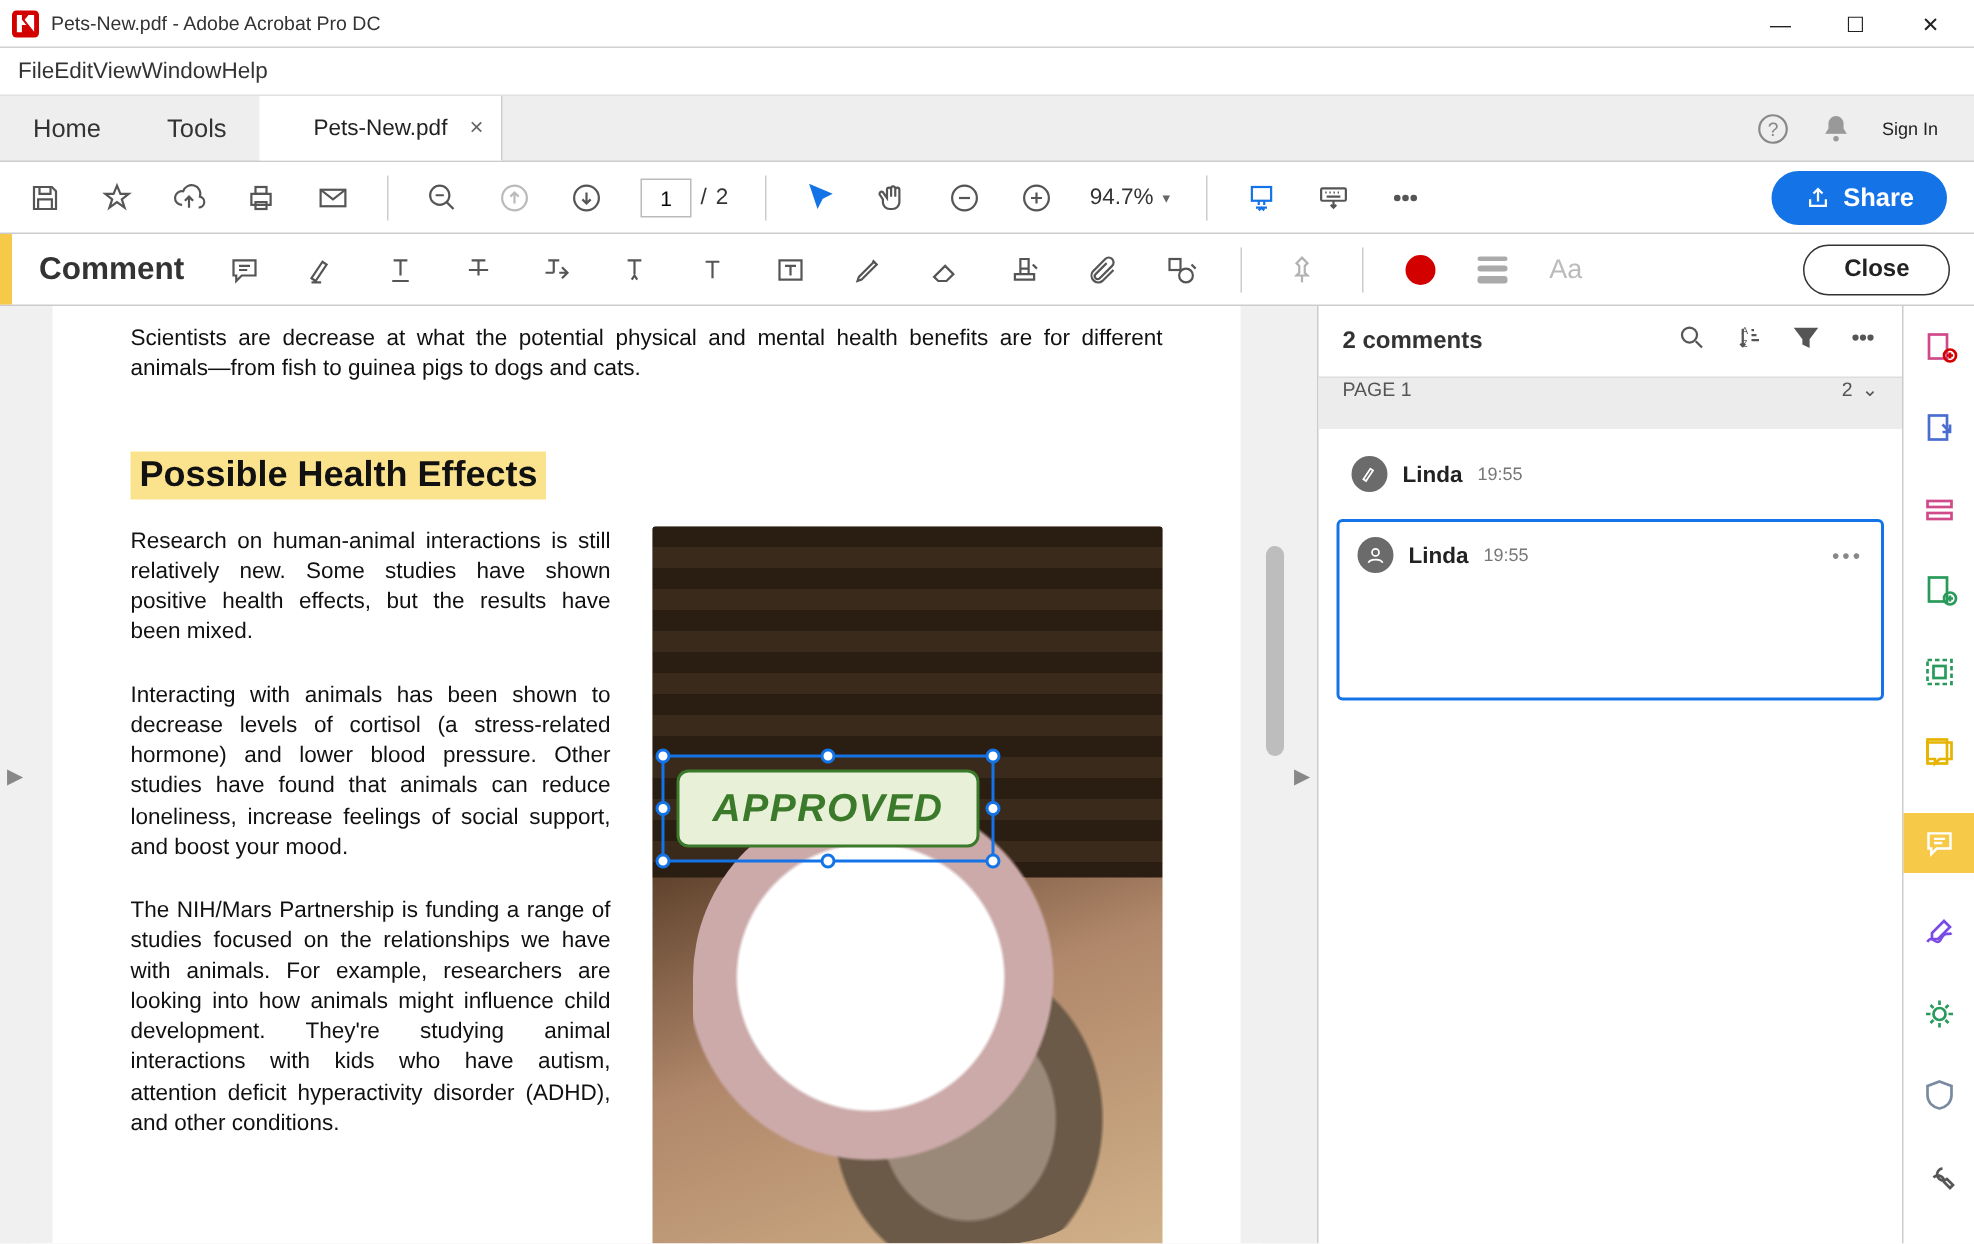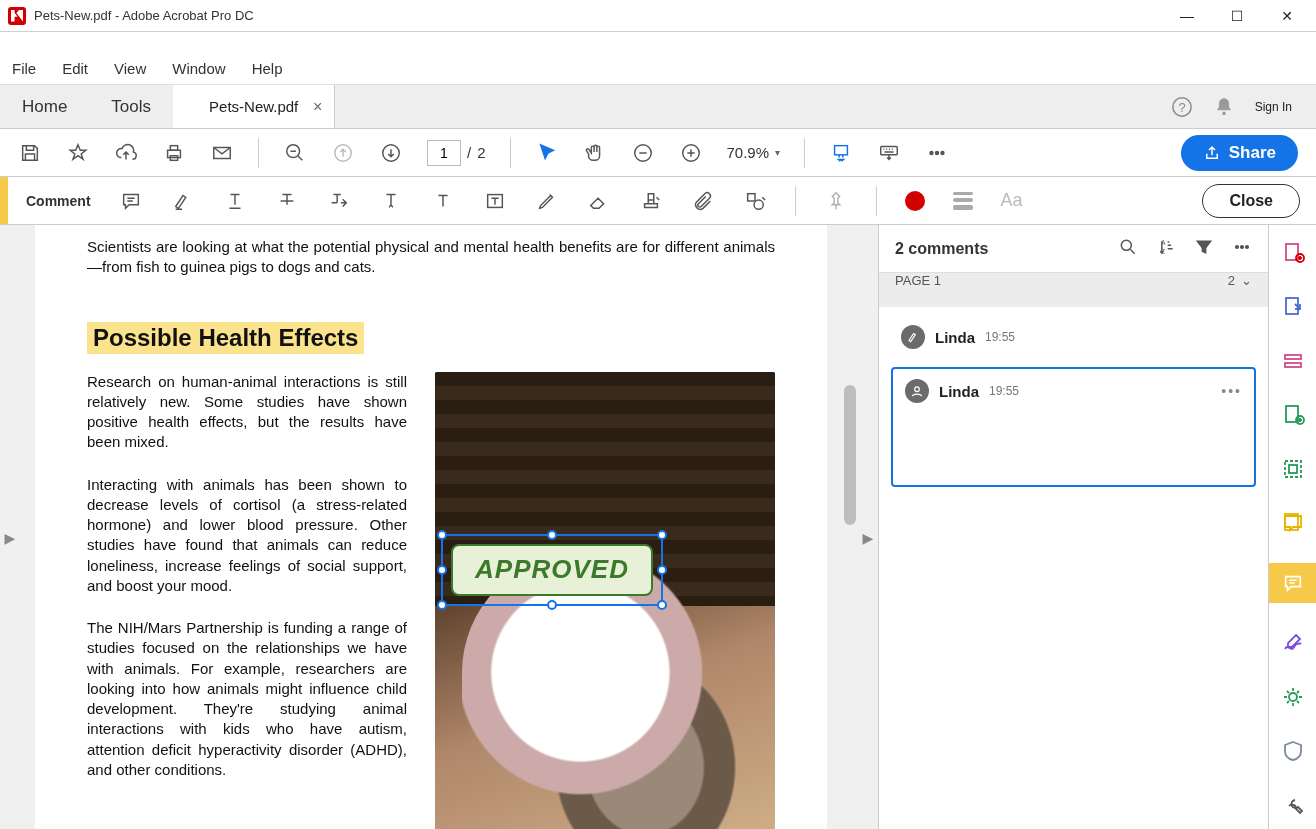--- a/index.html
+++ b/index.html
@@ -7,21 +7,21 @@
 
 
 .titlebar { height: 32px; display: flex; align-items: center; padding: 0 8px; border-bottom: 1px solid #d0d0d0; background: #fff; }
 .titlebar .app-icon { width: 18px; height: 18px; background: #d30000; border-radius: 3px; margin-right: 8px; position: relative; }
 .titlebar .app-icon::after { content:""; position:absolute; inset:3px; background:#fff; clip-path: polygon(0 0,0 100%,30% 100%,30% 60%,55% 60%,30% 30%,30% 0,70% 0,45% 30%,100% 100%,100% 0);}
 .titlebar .title { font-size: 13px; color: #333; }
 .titlebar .win-controls { margin-left: auto; display: flex; gap: 28px; padding-right: 10px; }
 .titlebar .win-controls span { width: 22px; text-align: center; font-size: 14px; color: #222; cursor: default; }
 
 
-.menubar { height: 32px; display: flex; align-items: center; gap: 26px; padding: 0 12px; font-size: 15px; color: #333; border-bottom: 1px solid #e0e0e0; margin-top: 21px; }
+.menubar { height: 32px; display: flex; align-items: center; padding: 0 12px; font-size: 15px; color: #333; border-bottom: 1px solid #e0e0e0; }
 .menubar span { cursor: default; }
 
 
 .tabrow { height: 44px; background: #eee; display: flex; align-items: stretch; border-bottom: 1px solid #ccc; }
 .tabrow .tab-home, .tabrow .tab-tools { padding: 0 22px; display: flex; align-items: center; font-size: 17px; color: #333; cursor: default; }
 .tabrow .doc-tab { background: #fff; display: flex; align-items: center; padding: 0 36px 0 36px; font-size: 15px; color: #222; border-right: 1px solid #ccc; position: relative; }
 .tabrow .doc-tab .close { position: absolute; right: 12px; font-size: 16px; color: #666; }
 .tabrow .right { margin-left: auto; display: flex; align-items: center; gap: 20px; padding-right: 24px; }
 .tabrow .right .icon { width: 22px; height: 22px; display:flex; align-items:center; justify-content:center; color:#555; }
 .tabrow .signin { font-size: 12px; color: #222; }
@@ -34,21 +34,21 @@
 .toolbar .page-box { display:flex; align-items:center; gap:6px; font-size:15px; color:#333; }
 .toolbar .page-box input { width: 34px; height: 26px; text-align:center; border:1px solid #bbb; font-size:14px; }
 .toolbar .zoom { font-size: 15px; color:#333; display:flex; align-items:center; gap:6px; }
 .toolbar .zoom .caret { font-size:10px; color:#666; }
 .toolbar .share-btn { margin-left:auto; background:#1473e6; color:#fff; border-radius:22px; height:36px; padding:11px 22px; display:flex; align-items:center; gap:8px; font-size:17px; font-weight:600; }
 .toolbar .arrow-blue svg { stroke:#1473e6; }
 
 
 .commentbar { height: 48px; display:flex; align-items:center; padding: 0 16px; gap: 28px; border-bottom:1px solid #ccc; position:relative; }
 .commentbar .yellow-stripe { position:absolute; left:0; top:0; bottom:0; width:8px; background:#f7c948; }
-.commentbar .label { font-size:14px; font-weight:600; color:#333; margin-left: 10px;}
+.commentbar .label { font-size:21px; font-weight:600; color:#333; margin-left: 10px;}
 .commentbar .cicon { width:24px; height:24px; display:flex; align-items:center; justify-content:center; }
 .commentbar .cicon svg { width:22px; height:22px; stroke:#555; fill:none; stroke-width:1.6; }
 .commentbar .vsep { width:1px; height:30px; background:#ccc; }
 .commentbar .red-dot { width:20px; height:20px; border-radius:50%; background:#d30000; }
 .commentbar .lines { display:flex; flex-direction:column; gap:3px; }
 .commentbar .lines span { width:20px; height:3px; background:#aaa; border-radius:2px; }
 .commentbar .aa { font-size:18px; color:#bbb; font-weight:500; }
 .commentbar .close-btn { margin-left:auto; border:1.5px solid #333; border-radius:22px; height:34px; padding:0 26px; display:flex; align-items:center; font-size:16px; font-weight:600; color:#222;justify-content:flex-end; }
 
 
@@ -63,21 +63,21 @@
 .page p { font-size:15px; color:#111; line-height:1.35; text-align:justify; }
 .page .intro { margin-bottom:20px; }
 .page h2 { font-size:24px; font-weight:800; color:#111; margin: 24px 0 18px; display:inline-block; }
 .page h2.hl { background:#fbe38e; padding:2px 6px; }
 .page .cols { display:flex; gap:28px; }
 .page .textcol { width: 320px; display:flex; flex-direction:column; gap:22px; }
 .page .imgcol { flex:1; position:relative; }
 .page .photo { width:100%; height:520px; background: linear-gradient(160deg,#3a2a1c 0%,#5b3f2a 35%,#b0876a 60%,#d7b98f 100%); border-radius:2px; position:relative; overflow:hidden;}
 .page .photo::before{content:"";position:absolute;left:0;right:0;top:0;height:45%;background:repeating-linear-gradient(180deg,#2a1d12 0 14px,#3a2a1c 14px 28px);}
 .page .photo::after{content:"";position:absolute;left:8%;right:5%;top:35%;bottom:8%;background:radial-gradient(ellipse at 40% 40%,#fff 0 35%,#caa 36% 48%,transparent 49%),radial-gradient(ellipse at 62% 72%,#9a8878 0 22%,#6b5a48 23% 34%,transparent 35%);border-radius:40% 50% 30% 20%;}
-.page .stamp-wrap { position:absolute; top:162px; left:6px; width:222px; height:72px; border:2px solid #1473e6; background:transparent; }
+.page .stamp-wrap { position:absolute; top:152px; left:6px; width:222px; height:72px; border:2px solid #1473e6; background:transparent; }
 .page .stamp-wrap .handle { position:absolute; width:10px; height:10px; background:#fff; border:2px solid #1473e6; border-radius:50%; }
 .page .stamp-wrap .h-tl{top:-6px;left:-6px}.page .stamp-wrap .h-tr{top:-6px;right:-6px}
 .page .stamp-wrap .h-bl{bottom:-6px;left:-6px}.page .stamp-wrap .h-br{bottom:-6px;right:-6px}
 .page .stamp-wrap .h-tm{top:-6px;left:calc(50% - 5px)}.page .stamp-wrap .h-bm{bottom:-6px;left:calc(50% - 5px)}
 .page .stamp-wrap .h-ml{top:calc(50% - 5px);left:-6px}.page .stamp-wrap .h-mr{top:calc(50% - 5px);right:-6px}
 .page .stamp { position:absolute; inset:8px; background:#e8f0d8; border:2.5px solid #3a7a2a; border-radius:8px; display:flex; align-items:center; justify-content:center; font-size:26px; font-weight:800; font-style:italic; color:#3a7a2a; letter-spacing:1px; }
 
 
 .comments { width:390px; border-left:1px solid #ccc; background:#fff; display:flex; flex-direction:column; }
 .comments .c-header { height:48px; display:flex; align-items:center; padding:0 16px; gap:18px; border-bottom:1px solid #ddd; }
@@ -226,21 +226,21 @@
         <path d="M8 12h8"></path>
       </svg>
     </div>
   <div class="ticon">
       <svg viewBox="0 0 24 24">
         <circle cx="12" cy="12" r="9"></circle>
         <path d="M8 12h8M12 8v8"></path>
       </svg>
     </div>
   <div class="zoom">
-    <span>70.9%</span>
+    <span>94.7%</span>
     <span class="caret">▾</span>
   </div>
   <div class="sep"></div>
   <div class="ticon arrow-blue">
       <svg viewBox="0 0 24 24" stroke="#1473e6">
         <rect x="5" y="4" width="14" height="10"></rect>
         <path d="M10 14v3M14 14v3M8 19h8M10 21l2-2 2 2" stroke="#1473e6"></path>
       </svg>
     </div>
   <div class="ticon">
@@ -356,21 +356,21 @@
       <span>Close</span>
     </div>
 </div>
 
 <div class="main">
   <div class="doc-pane">
     <div class="gutter-left">
         <span class="tri">▶</span>
       </div>
     <div class="page">
-      <p class="intro">Scientists are looking at what the potential physical and mental health benefits are for different animals—from fish to guinea pigs to dogs and cats.</p>
+      <p class="intro">Scientists are decrease at what the potential physical and mental health benefits are for different animals—from fish to guinea pigs to dogs and cats.</p>
       <h2 class="hl">Possible Health Effects</h2>
       <div class="cols">
         <div class="textcol">
           <p>Research on human-animal interactions is still relatively new. Some studies have shown positive health effects, but the results have been mixed.</p>
           <p>Interacting with animals has been shown to decrease levels of cortisol (a stress-related hormone) and lower blood pressure. Other studies have found that animals can reduce loneliness, increase feelings of social support, and boost your mood.</p>
           <p>The NIH/Mars Partnership is funding a range of studies focused on the relationships we have with animals. For example, researchers are looking into how animals might influence child development. They're studying animal interactions with kids who have autism, attention deficit hyperactivity disorder (ADHD), and other conditions.</p>
         </div>
         <div class="imgcol">
           <div class="photo"></div>
           <div class="stamp-wrap">

